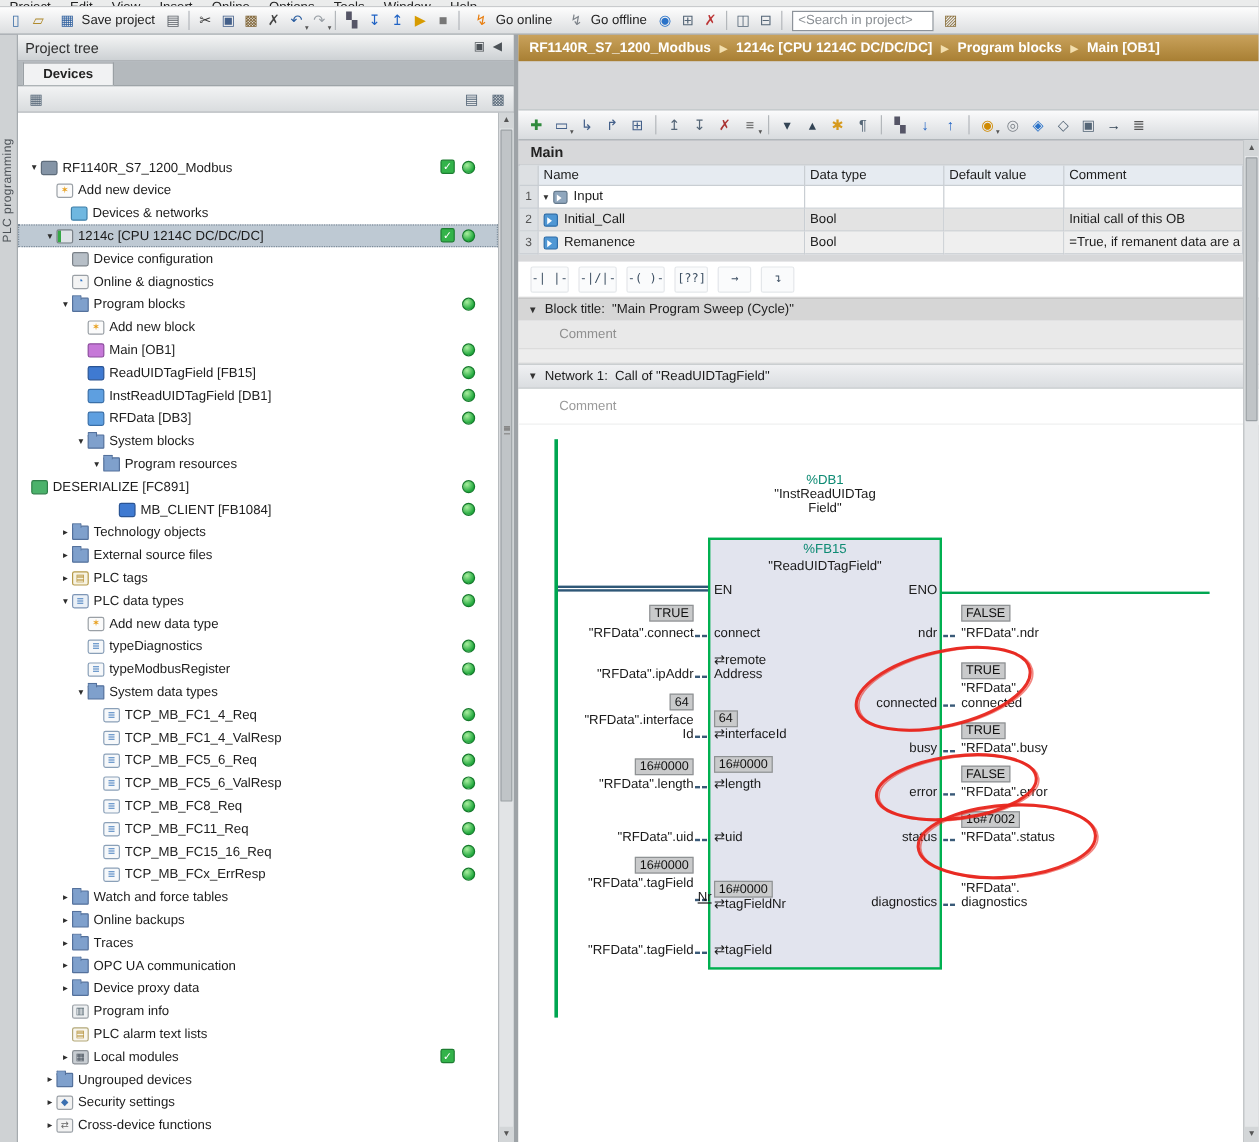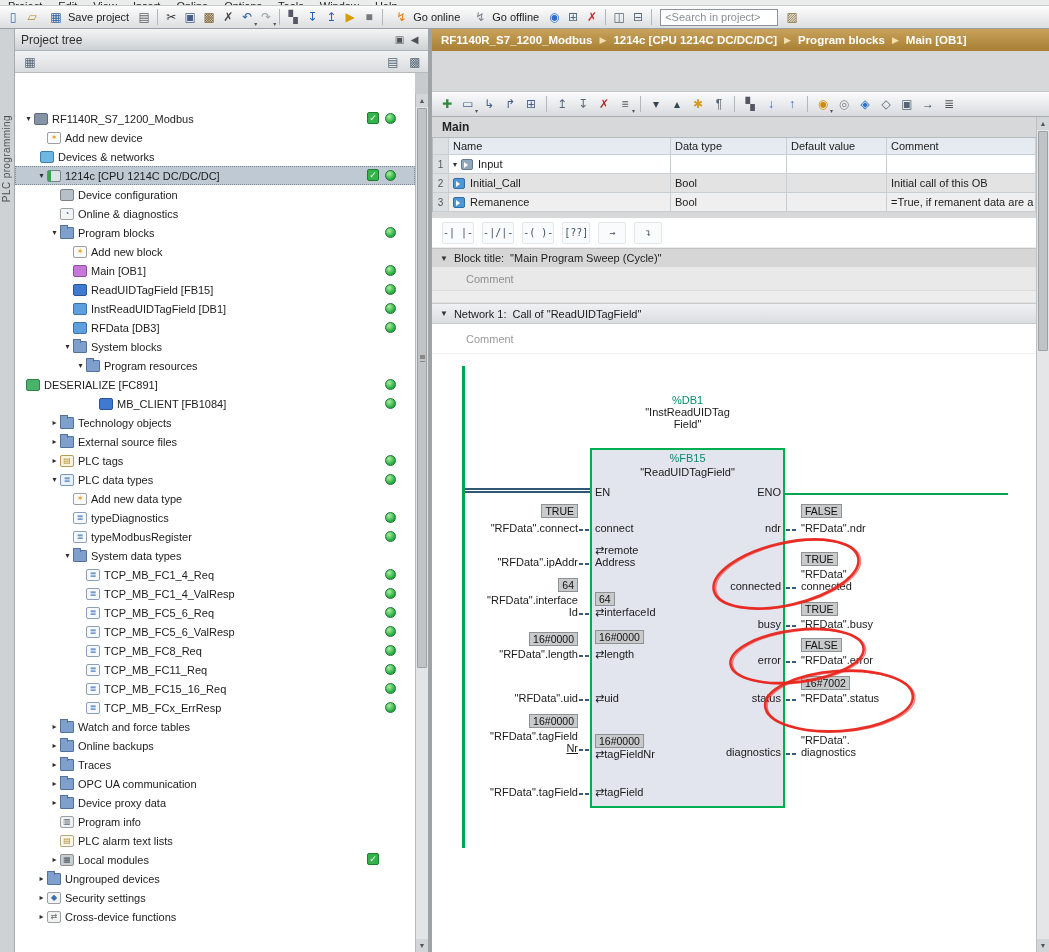--- a/index.html
+++ b/index.html
@@ -131,40 +131,43 @@
       <div class="lab">PLC programming</div>
     </div>
 
     <div class="tree-panel">
       <div class="tp-header">
         <span>Project tree</span>
         <span class="sp"></span>
         <span class="tp-hicon">▣</span>
         <span class="tp-hicon">◀</span>
       </div>
+      <div class="tp-tabs">
+        <div class="tp-tab">Devices</div>
+      </div>
       <div class="tp-toolbar">
           <span class="icn" style="color: rgb(85, 102, 119);">▦</span>
           <span class="sp"></span>
           <span class="icn" style="color: rgb(85, 102, 119);">▤</span>
           <span class="icn" style="color: rgb(85, 102, 119);">▩</span>
         </div>
       <div class="tree">
           <div class="trow" style="padding-left: 8px;">
             <span class="texp">▾</span>
             <span class="ti" style="background: rgb(132, 148, 166); border-color: rgb(93, 107, 122);"></span>
             <span class="tlabel">RF1140R_S7_1200_Modbus</span>
             <span class="st-check">✓</span>
             <span class="st-dot"></span>
           </div>
           <div class="trow" style="padding-left: 21px;">
             <span class="texp"></span>
             <span class="ti" style="background: rgb(251, 251, 251); border-color: rgb(154, 160, 166); color: rgb(232, 160, 30);">✶</span>
             <span class="tlabel">Add new device</span>
           </div>
-          <div class="trow" style="padding-left: 14px;">
+          <div class="trow" style="padding-left: 33px;">
             <span class="texp"></span>
             <span class="ti" style="background: rgb(111, 183, 224); border-color: rgb(63, 127, 168);"></span>
             <span class="tlabel">Devices &amp; networks</span>
           </div>
           <div class="trow sel" style="padding-left: 21px;">
             <span class="texp">▾</span>
             <span class="ti" style="background: linear-gradient(90deg, rgb(53, 168, 69) 0px, rgb(53, 168, 69) 3px, rgb(223, 227, 231) 3px); border-color: rgb(122, 129, 136);"></span>
             <span class="tlabel">1214c [CPU 1214C DC/DC/DC]</span>
             <span class="st-check">✓</span>
             <span class="st-dot"></span>
@@ -529,21 +532,21 @@
           <div class="lad-text r" style="left: 11px; width: 135px; top: 278px; text-align: right;"><span class="vbox">16#0000</span></div>
           <div class="lad-text r" style="left: 11px; width: 135px; top: 294px;">"RFData".length</div>
           <div class="lad-text" style="left: 163px; top: 276px;"><span class="vbox">16#0000</span></div>
           <div class="lad-text" style="left: 163px; top: 294px;">⇄length</div>
           <div class="stub" style="left: 147px; top: 345px;"></div>
           <div class="lad-text r" style="left: 11px; width: 135px; top: 338px;">"RFData".uid</div>
           <div class="lad-text" style="left: 163px; top: 338px;">⇄uid</div>
           <div class="stub" style="left: 147px; top: 395px;"></div>
           <div class="lad-text r" style="left: 11px; width: 135px; top: 360px; text-align: right;"><span class="vbox">16#0000</span></div>
           <div class="lad-text r" style="left: 11px; width: 135px; top: 376px;">"RFData".tagField</div>
-          <div class="lad-text r" style="left: 11px; width: 135px; top: 388px; text-decoration: underline;">Nr</div>
+          <div class="lad-text r" style="left: 26px; width: 135px; top: 388px; text-decoration: underline;">Nr</div>
           <div class="lad-text" style="left: 163px; top: 380px;"><span class="vbox">16#0000</span></div>
           <div class="lad-text" style="left: 163px; top: 394px;">⇄tagFieldNr</div>
           <div class="stub" style="left: 147px; top: 439px;"></div>
           <div class="lad-text r" style="left: 11px; width: 135px; top: 432px;">"RFData".tagField</div>
           <div class="lad-text" style="left: 163px; top: 432px;">⇄tagField</div>
           <div class="stub" style="left: 354px; top: 175px;"></div>
           <div class="lad-text r" style="left: 235px; width: 114px; top: 168px;">ndr</div>
           <div class="lad-text" style="left: 369px; top: 150px;"><span class="vbox">FALSE</span></div>
           <div class="lad-text" style="left: 369px; top: 168px;">"RFData".ndr</div>
           <div class="stub" style="left: 354px; top: 233px;"></div>

